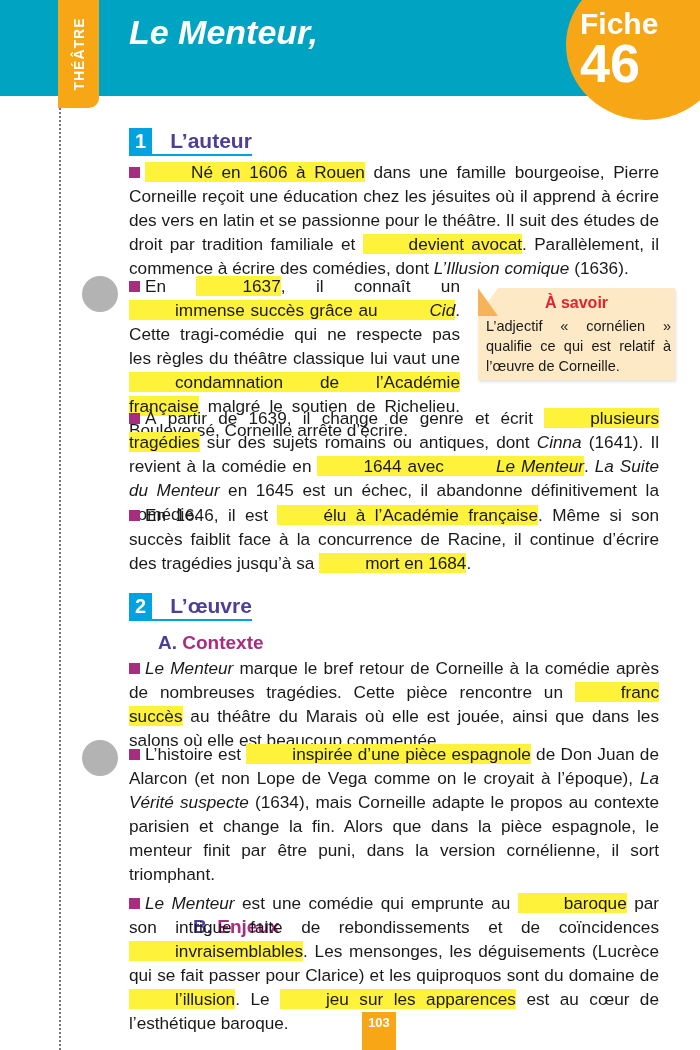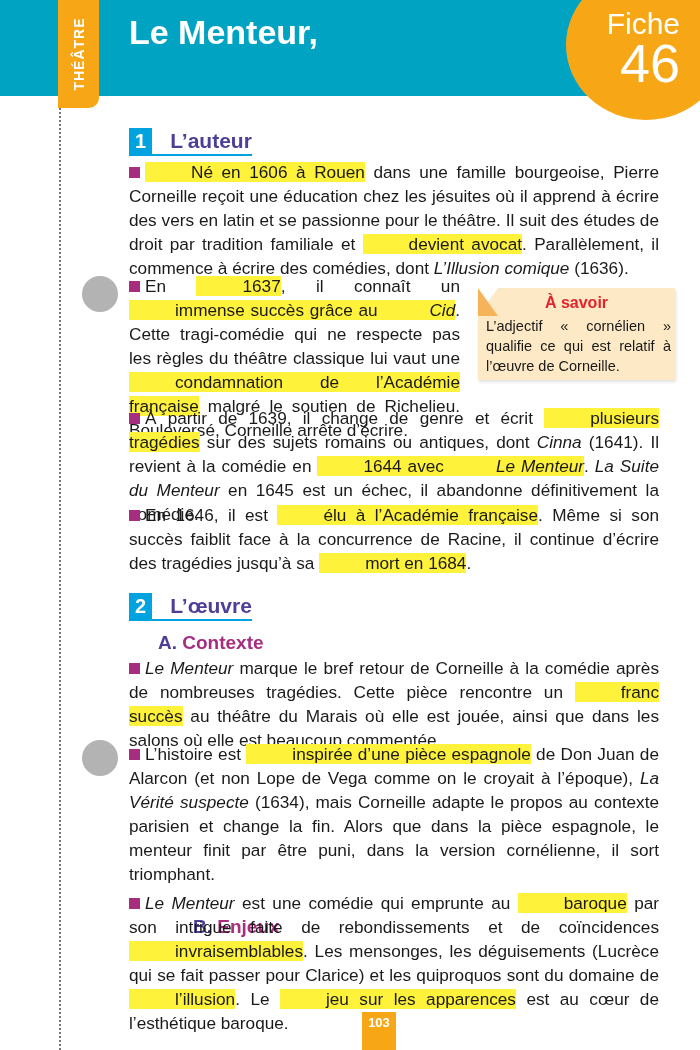--- a/index.html
+++ b/index.html
@@ -4,24 +4,24 @@
 <style>
   html,body{margin:0;padding:0;}
   body{width:700px;height:1050px;position:relative;overflow:hidden;background:#fff;
        font-family:"Liberation Sans",sans-serif;color:#1a1a1a;}
   .header-band{position:absolute;left:0;top:0;width:700px;height:96px;background:#00a3c2;}
   .dotline{position:absolute;left:59px;top:96px;height:954px;border-left:2px dotted #777;}
   .tab{position:absolute;left:58px;top:0;width:41px;height:108px;background:#f7a716;border-radius:0 0 10px 0;}
   .tab-label{position:absolute;left:58px;top:0;width:41px;height:108px;display:flex;align-items:center;justify-content:center;}
   .tab-label span{display:block;transform:rotate(-90deg);color:#fff;font-weight:bold;font-size:14px;letter-spacing:1px;white-space:nowrap;}
   .title{position:absolute;left:129px;top:14px;color:#fff;font-weight:bold;font-size:34px;line-height:37px;}
-  .title .l1{display:block;}
+  .title .l1{font-style:italic;display:block;}
   .title .l2{display:block;}
   .badge{position:absolute;left:566px;top:-30px;width:160px;height:150px;border-radius:50%;background:#f7a716;}
-  .badge-text{position:absolute;left:580px;top:8px;width:100px;text-align:right;color:#fff;font-weight:normal;}
+  .badge-text{position:absolute;left:580px;top:8px;width:100px;text-align:left;color:#fff;font-weight:bold;}
   .badge-text .fiche{display:block;font-size:30px;line-height:32px;}
   .badge-text .num{display:block;font-size:54px;line-height:46px;}
   .sec-head{position:absolute;display:flex;align-items:stretch;border-bottom:2px solid #00a3e0;}
   .sec-num{background:#00a3e0;color:#fff;font-weight:bold;font-size:20px;padding:0 6px;line-height:26px;}
   .sec-title{color:#4b3f98;font-weight:bold;font-size:21px;padding-left:18px;line-height:26px;}
   .sub-head{position:absolute;font-weight:bold;font-size:19px;line-height:22px;}
   .sub-letter{color:#4b3f98;}
   .sub-title{color:#a72d7f;}
   .para{position:absolute;left:129px;font-size:17.2px;line-height:24px;text-align:justify;}
   .bullet{display:inline-block;width:11px;height:11px;background:#a72d7f;margin-right:5px;vertical-align:0px;}

